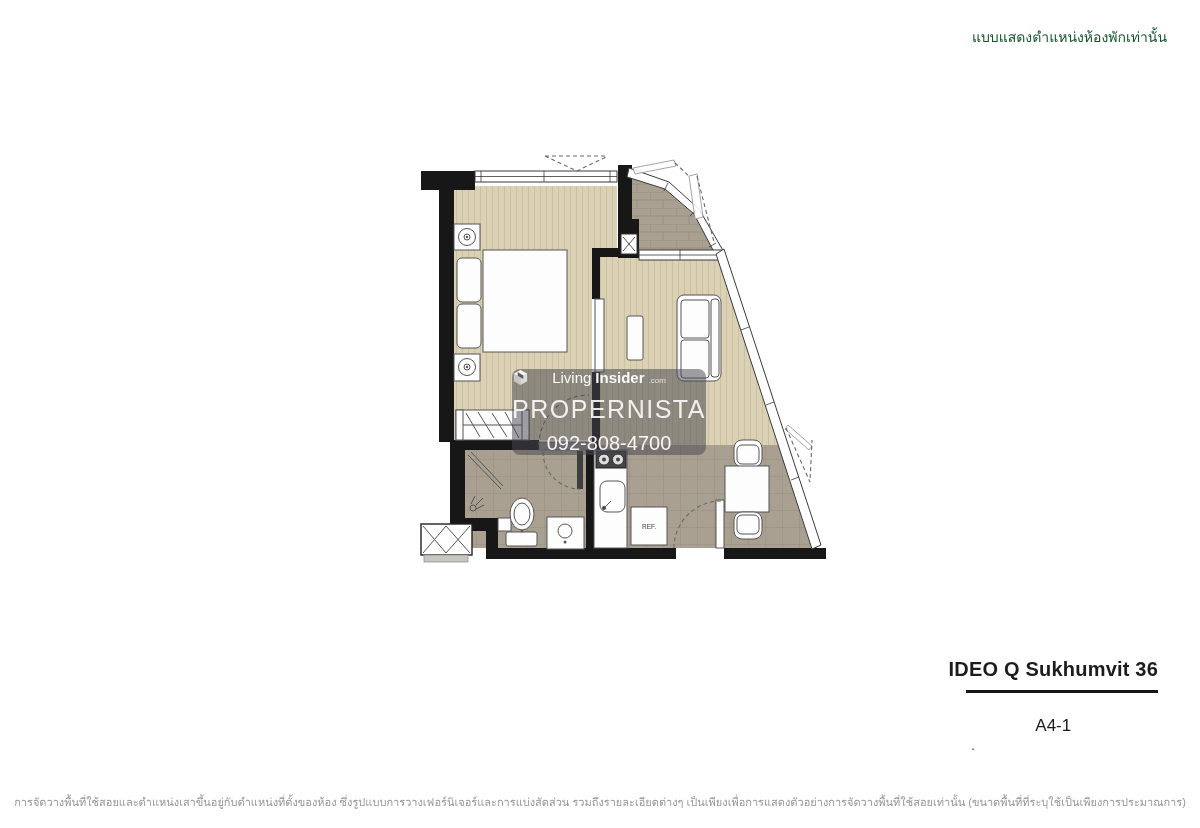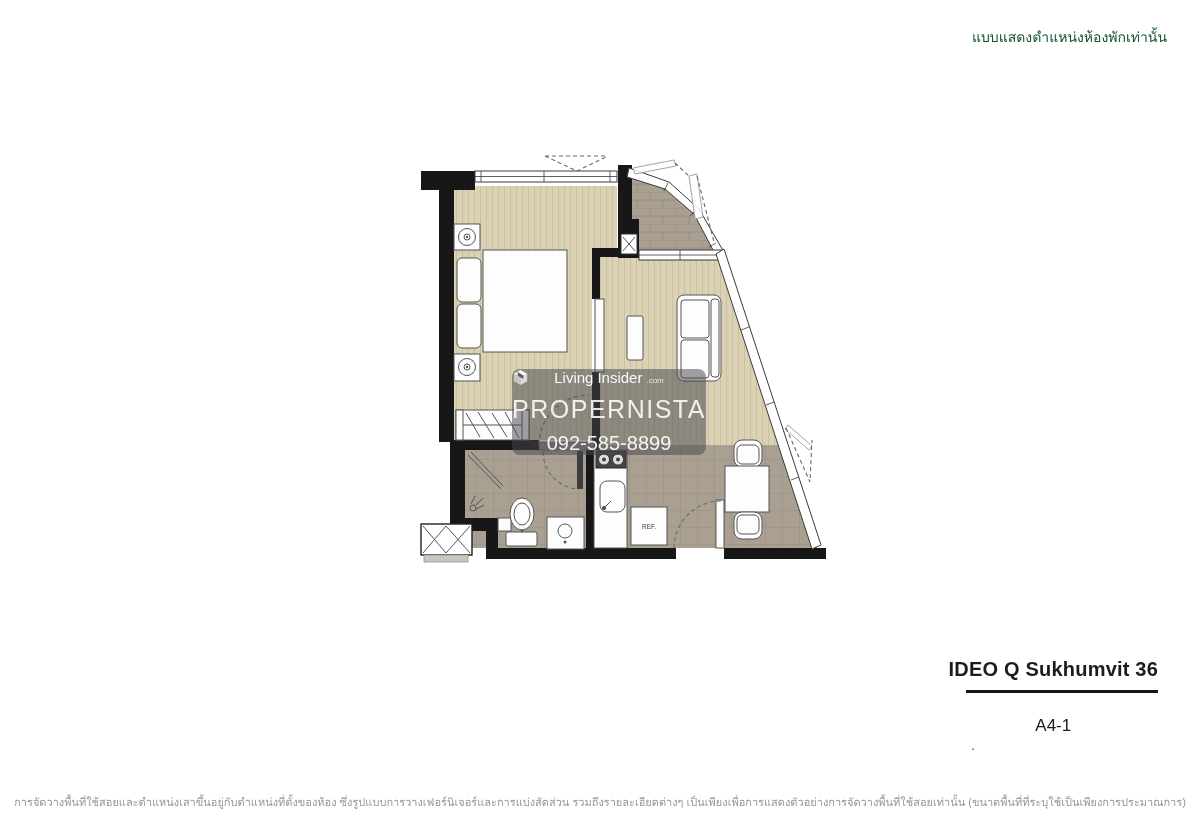--- a/index.html
+++ b/index.html
@@ -18,21 +18,21 @@
   .disclaimer{position:absolute;top:795px;left:0;width:1200px;text-align:center;
               color:var(--disclaimer-text);font-size:11px;line-height:15px;}
 
   
   .watermark{position:absolute;left:512px;top:369px;width:194px;height:86px;
              background:var(--watermark-bg);border-radius:8px;color:var(--watermark-text);
              display:flex;flex-direction:column;align-items:center;justify-content:space-between;gap:1px;}
   .wm-logo{display:flex;align-items:baseline;gap:4px;opacity:.95;}
   .wm-logo .cube{align-self:center;width:17px;height:17px;}
   .wm-light{font-weight:300;font-size:15px;}
-  .wm-bold{font-weight:normal;font-size:15px;}
+  .wm-bold{font-weight:bold;font-size:15px;}
   .wm-tld{font-size:8px;opacity:.8;}
   .wm-name{font-size:25px;font-weight:400;letter-spacing:1.5px;opacity:.88;}
   .wm-phone{font-size:20px;font-weight:400;opacity:.92;}
 
   
   svg{position:absolute;left:0;top:0;}
   .wl{fill:var(--wall);}
   .furn{fill:var(--furniture);stroke:var(--outline);stroke-width:1;}
   .win{fill:#fff;stroke:#3a3a3a;stroke-width:1;}
   .dash{fill:none;stroke:#6a6a6a;stroke-dasharray:4 3;stroke-width:1.1;}
@@ -224,21 +224,21 @@
         <polygon points="9,1 16,5 9,9 2,5" fill="#ffffff"></polygon>
         <polygon points="16,5 16,13 9,17 9,9" fill="#ffffff" opacity="0.75"></polygon>
         <polygon points="2,5 9,9 9,17 2,13" fill="#ffffff" opacity="0.55"></polygon>
         <polygon points="6,3.3 12,6.8 12,10.6 6,7.2" fill="#5a5a62"></polygon>
       </svg>
       <span class="wm-light">Living</span>
         <span class="wm-bold">Insider</span>
         <span class="wm-tld">.com</span>
     </div>
     <div class="wm-name">PROPERNISTA</div>
-    <div class="wm-phone">092-585-8899</div>
+    <div class="wm-phone">092-808-4700</div>
   </div>
 
   <div class="top-note">แบบแสดงตำแหน่งห้องพักเท่านั้น</div>
 
   <div class="unit-block">
     <div class="name">IDEO Q Sukhumvit 36</div>
     <div class="rule"></div>
     <div class="type">A4-1</div>
   </div>
   <div class="stray-dot">.</div>

